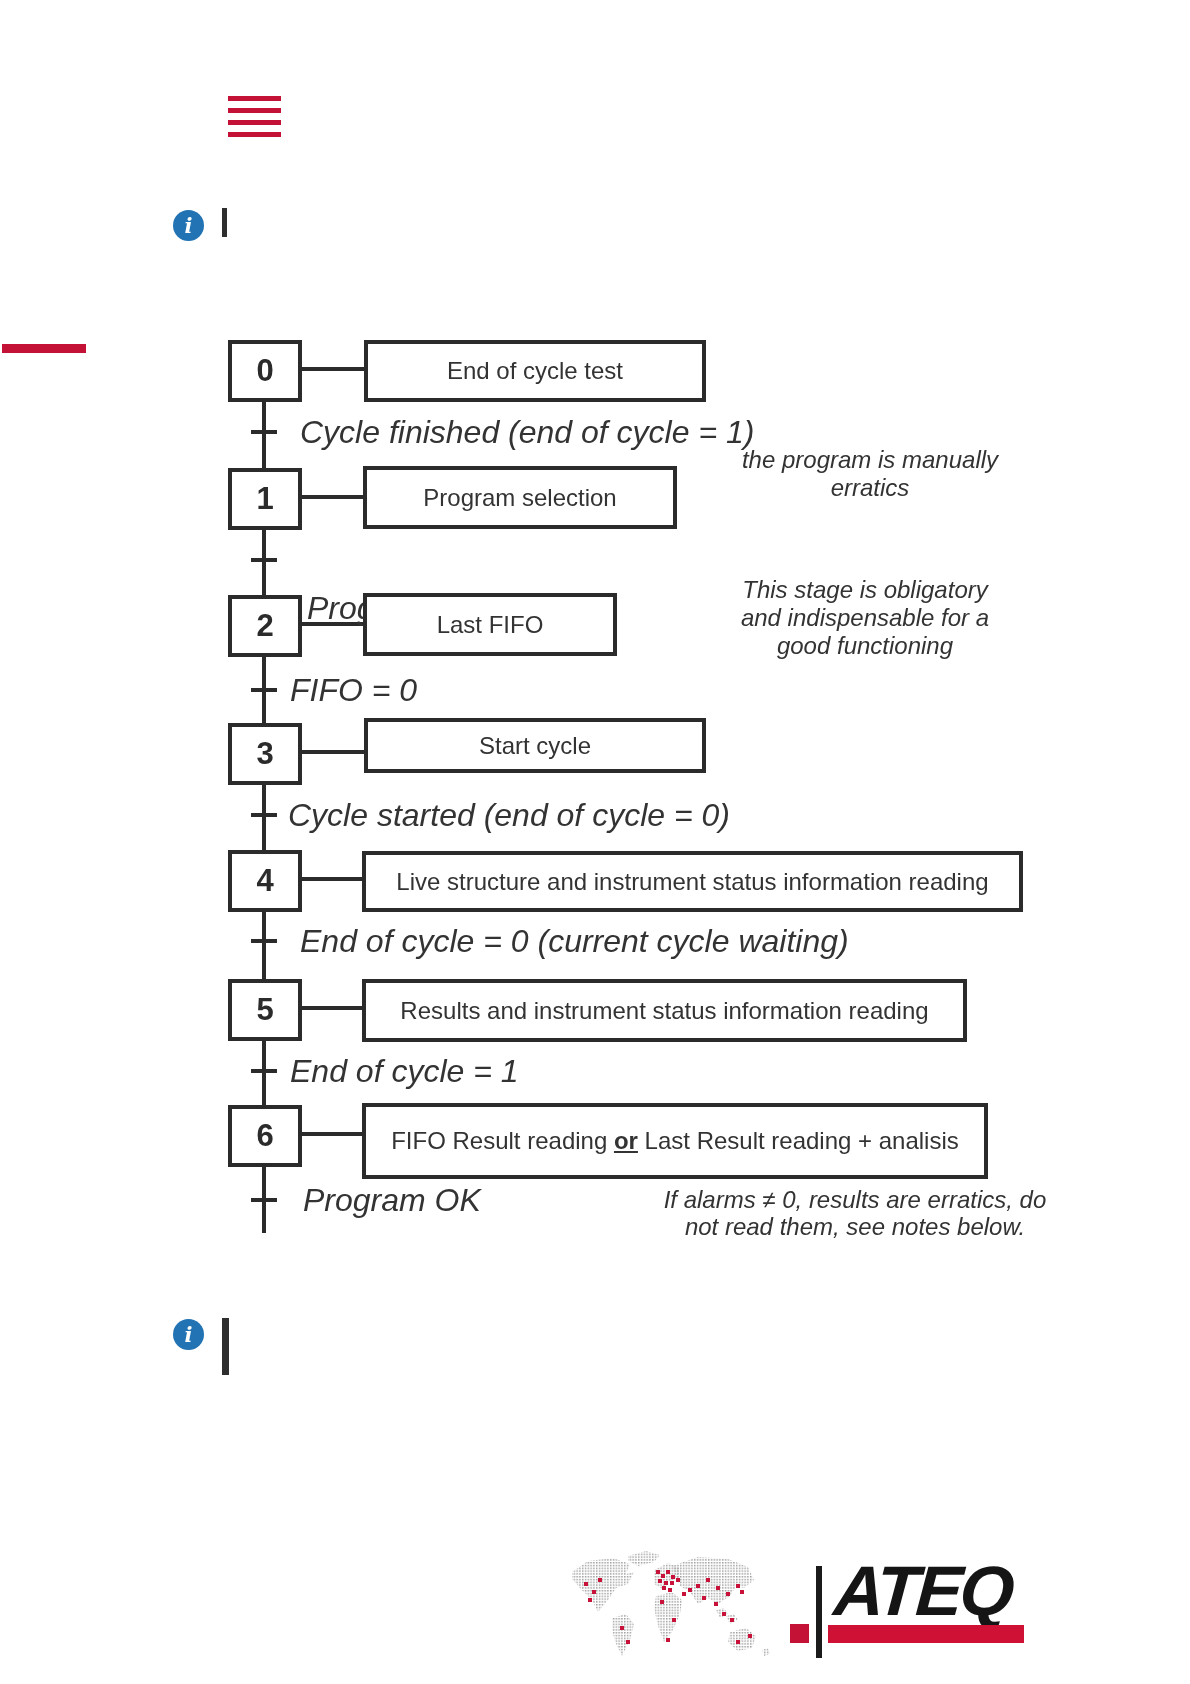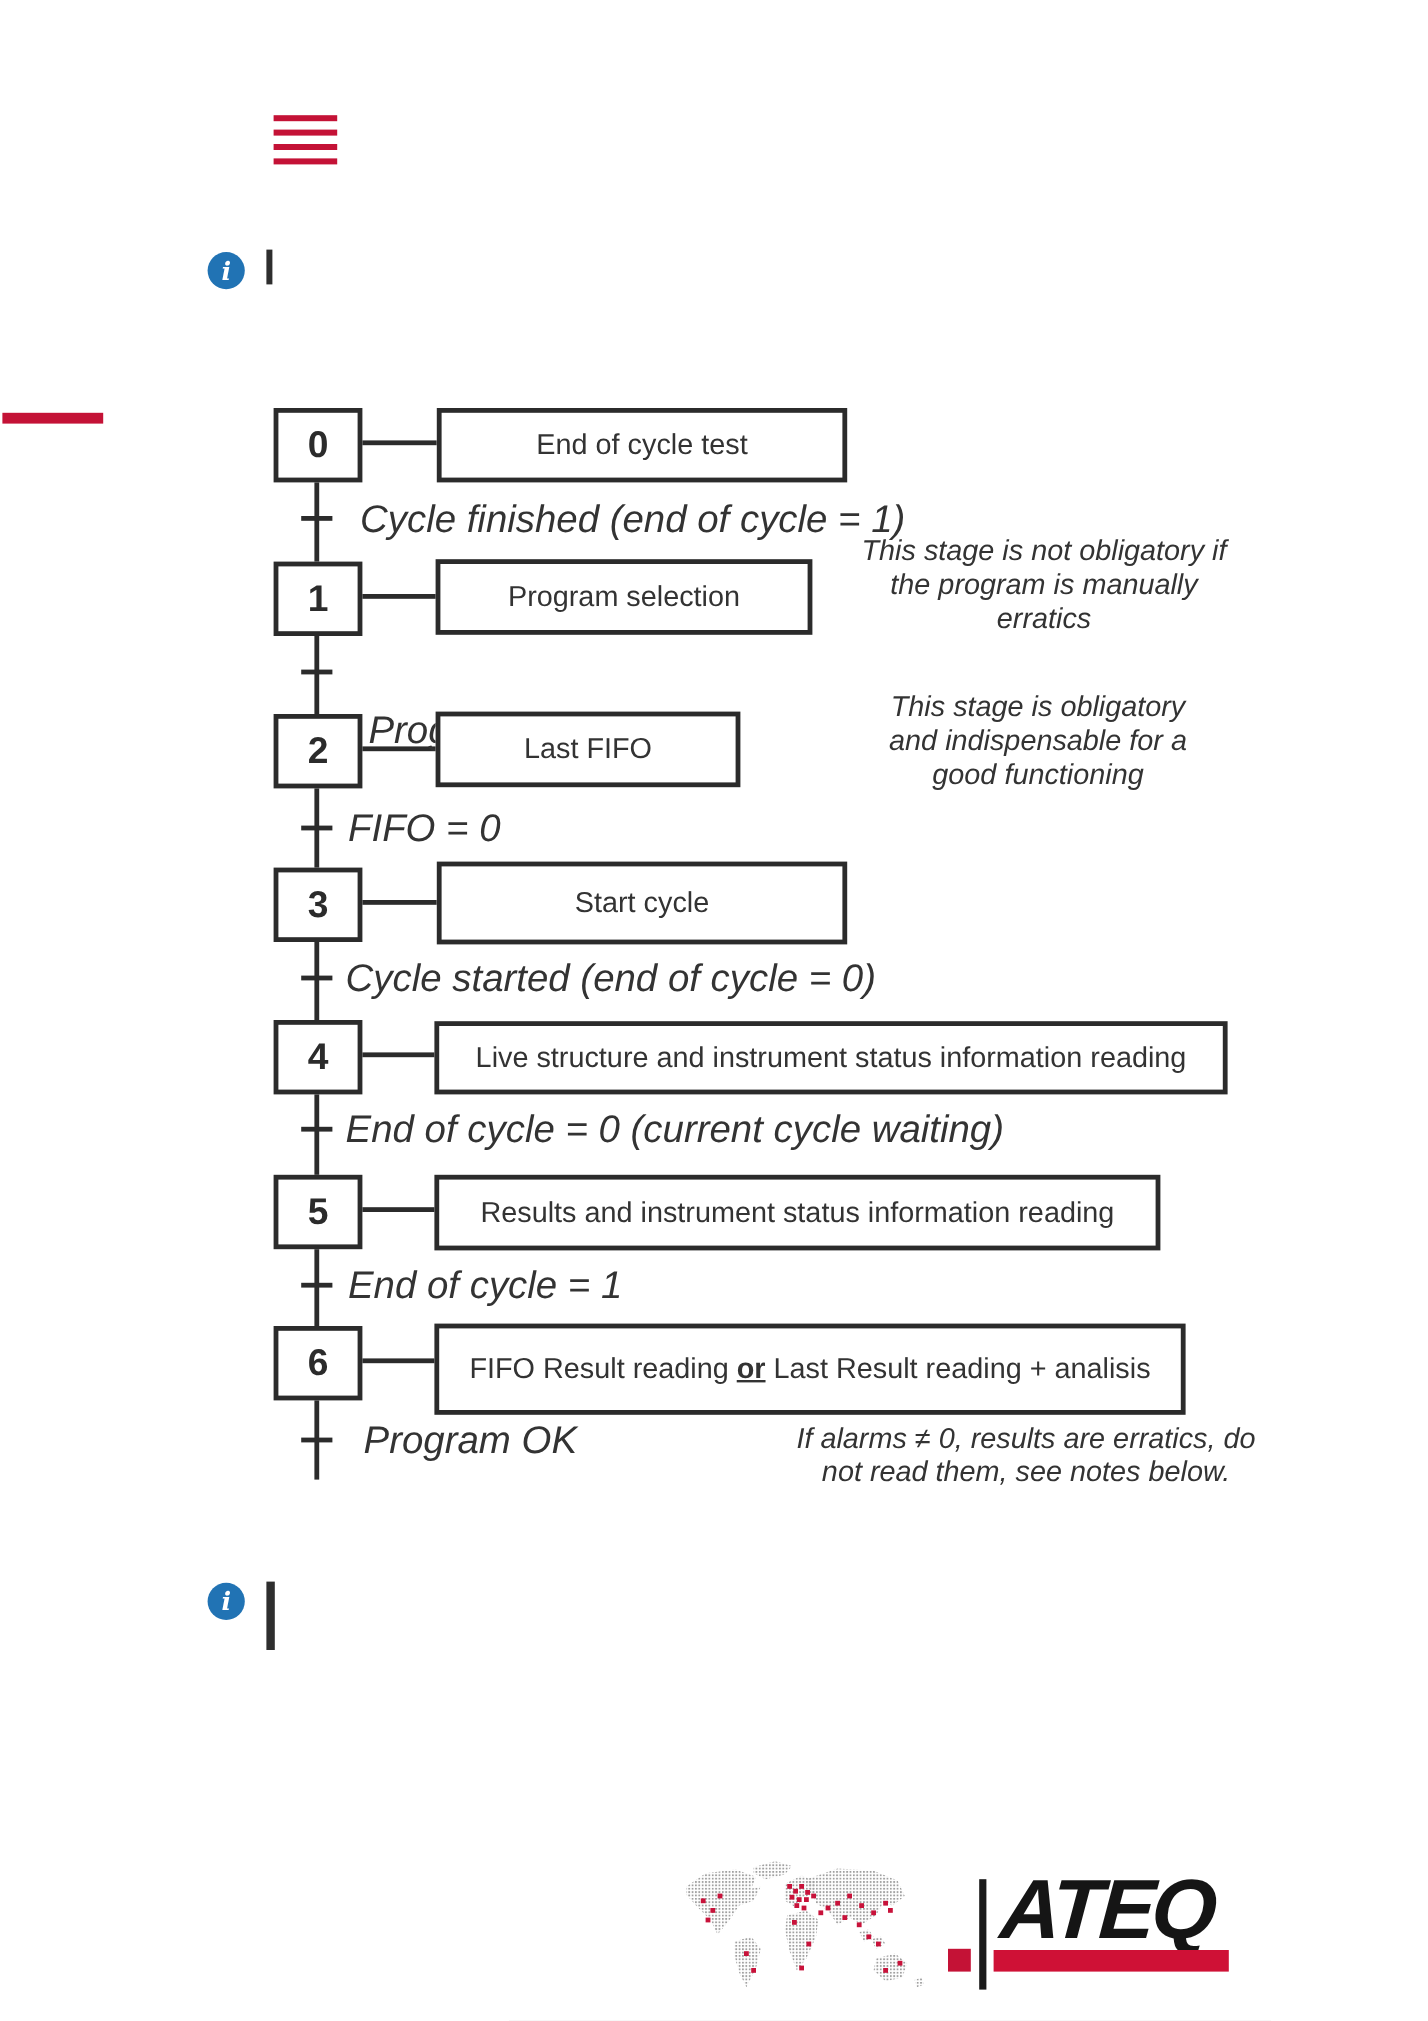--- a/index.html
+++ b/index.html
@@ -101,39 +101,38 @@
 
     <div class="step-box" style="top:468px;">1</div>
     <div class="action-box" style="left:363px;top:466px;width:314px;height:63px;">Program selection</div>
     <div class="trans-label" style="left:307px;top:544px;margin-top:48px;">Program selected</div>
 
     <div class="step-box" style="top:595px;">2</div>
     <div class="action-box" style="left:363px;top:593px;width:254px;height:63px;">Last FIFO</div>
     <div class="trans-label" style="left:290px;top:674px;">FIFO = 0</div>
 
     <div class="step-box" style="top:723px;">3</div>
-    <div class="action-box" style="left:364px;top:718px;width:342px;height:69px;">Start cycle</div>
+    <div class="action-box" style="left:364px;top:718px;width:342px;height:55px;">Start cycle</div>
     <div class="trans-label" style="left:288px;top:799px;">Cycle started (end of cycle = 0)</div>
 
     <div class="step-box" style="top:850px;">4</div>
     <div class="action-box" style="left:362px;top:851px;width:661px;height:61px;text-align:center;">Live structure and instrument status information reading</div>
-    <div class="trans-label" style="left:288px;top:925px;">End of cycle = 0 (current cycle waiting)</div>
+    <div class="trans-label" style="left:300px;top:925px;">End of cycle = 0 (current cycle waiting)</div>
 
     <div class="step-box" style="top:979px;">5</div>
     <div class="action-box" style="left:362px;top:979px;width:605px;height:63px;">Results and instrument status information reading</div>
     <div class="trans-label" style="left:290px;top:1055px;">End of cycle = 1</div>
 
     <div class="step-box" style="top:1105px;">6</div>
     <div class="action-box" style="left:362px;top:1103px;width:626px;height:76px;">
       <span><span>FIFO Result reading </span><span class="or">or</span><span> Last Result reading + analisis</span></span>
     </div>
     <div class="trans-label" style="left:303px;top:1184px;">Program OK</div>
 
     <div class="side-note" style="left:680px;top:446px;width:380px;">
-      <div>This stage is not obligatory if</div>
       <div>the program is manually</div>
       <div>erratics</div>
     </div>
     <div class="side-note" style="left:680px;top:576px;width:370px;">
       <div>This stage is obligatory</div>
       <div>and indispensable for a</div>
       <div>good functioning</div>
     </div>
     <div class="side-note" style="left:640px;top:1186px;width:430px;line-height:27px;">
       <div>If alarms ≠ 0, results are erratics, do</div>

